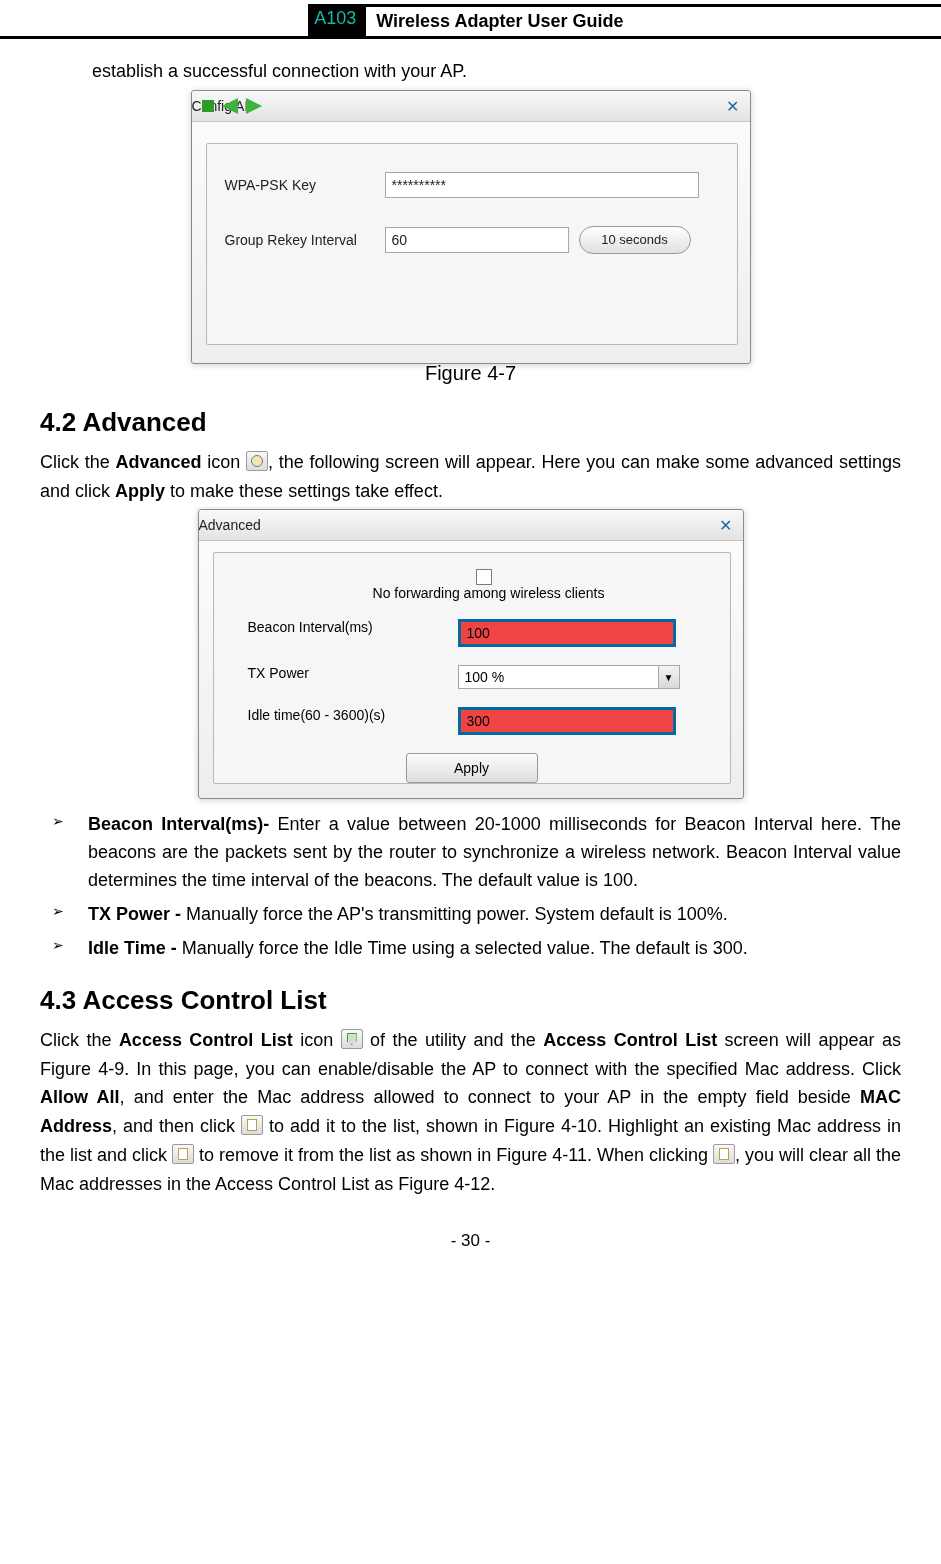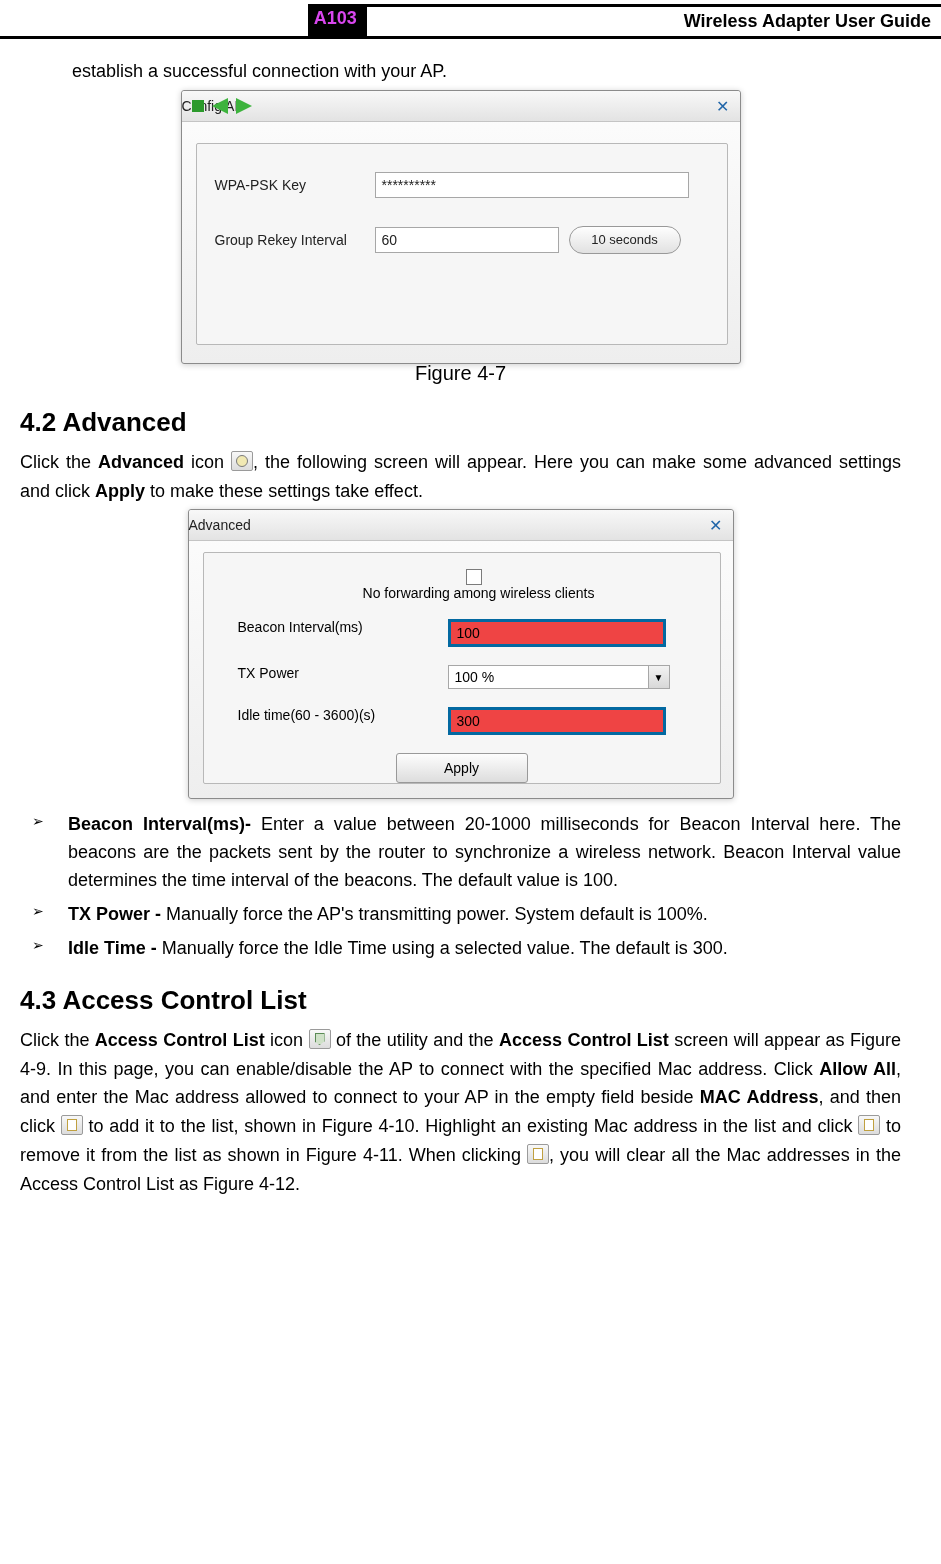--- a/index.html
+++ b/index.html
@@ -16,37 +16,36 @@
       box-sizing: border-box;
     }
     .header-bar {
       display: flex;
       align-items: stretch;
       padding-top: 4px;
     }
     .spacer-left { flex: 1; border-bottom: 3px solid black; }
     .model-box {
       background: black;
-      color: #d946ef;
+      color: #14b8a6;
       padding: 4px 10px 4px 6px;
-      font-weight: bold;
+      font-weight: normal;
       font-size: 18px;
       border-bottom: 3px solid black;
     }
     .title-box {
       border-top: 3px solid black;
       border-bottom: 3px solid black;
       padding: 4px 10px;
       font-weight: bold;
       font-size: 18px;
       flex: 1.8;
-      text-align: right;
     }
     .content {
-      padding: 18px 40px 20px 20px;
+      padding: 18px 40px 20px 40px;
     }
     .body-text {
       font-size: 18px;
       line-height: 1.6;
       text-align: justify;
       margin: 0 0 4px 0;
     }
     .indent {
       margin-left: 52px;
     }
@@ -241,14 +240,15 @@
       <li><b>Beacon Interval(ms)- </b><span>Enter a value between 20-1000 milliseconds for Beacon Interval here. The beacons are the packets sent by the router to synchronize a wireless network. Beacon Interval value determines the time interval of the beacons. The default value is 100.</span></li>
       <li><b>TX Power - </b><span>Manually force the AP's transmitting power. System default is 100%.</span></li>
       <li><b>Idle Time - </b><span>Manually force the Idle Time using a selected value. The default is 300.</span></li>
     </ul>
 
     <h2 class="section-h">4.3  Access Control List</h2>
     <p class="body-text">
       <span>Click the </span><b>Access Control List</b><span> icon </span><span class="inline-icon shield"></span><span> of the utility and the </span><b>Access Control List</b><span> screen will appear as Figure 4-9. In this page, you can enable/disable the AP to connect with the specified Mac address. Click </span><b>Allow All</b><span>, and enter the Mac address allowed to connect to your AP in the empty field beside </span><b>MAC Address</b><span>, and then click </span><span class="inline-icon small-doc"></span><span> to add it to the list, shown in Figure 4-10. Highlight an existing Mac address in the list and click </span><span class="inline-icon small-doc"></span><span> to remove it from the list as shown in Figure 4-11. When clicking </span><span class="inline-icon small-doc"></span><span>, you will clear all the Mac addresses in the Access Control List as Figure 4-12.</span>
     </p>
 
+    <div class="page-footer">- 30 -</div>
   </div>
 </div>
 
 </body></html>

